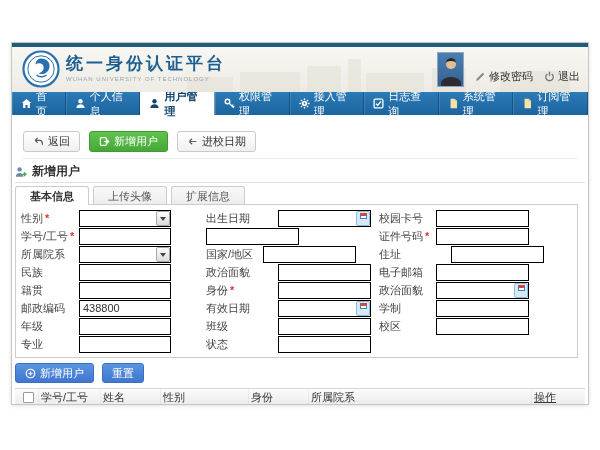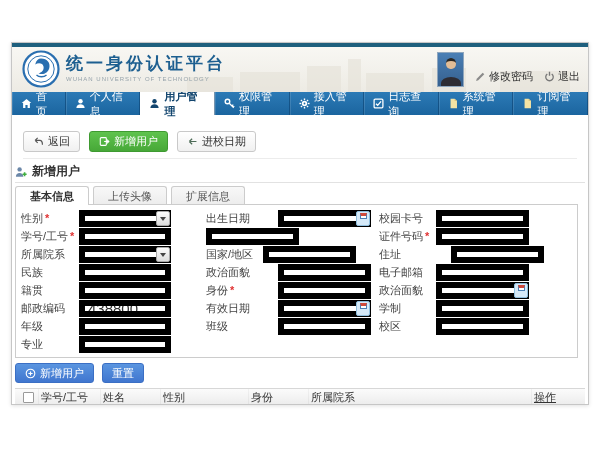--- a/index.html
+++ b/index.html
@@ -54,21 +54,21 @@
          border-radius:3px 3px 0 0; padding:0 14px; height:18px; line-height:18px; cursor:pointer; }
   .tab.active { background:#fff; color:#333; font-weight:bold; height:19px; margin-bottom:-1px; }
 
   .form-panel { border:1px solid #ccc; background:#fff; margin:0 10px 0 3px; padding:4px 0 4px 5px; position:relative; z-index:1; }
   .form-grid { display:grid; grid-template-columns:185px 173px 1fr; grid-auto-rows:18px; align-items:center; }
   .fcell { display:flex; align-items:center; }
   .flabel { font-size:11px; color:#444; flex:0 0 57px; white-space:nowrap; }
   .c2 .flabel { flex-basis:58px; } .c3 .flabel { flex-basis:72px; }
   .req { color:#e03131; font-style:normal; font-weight:bold; margin-left:2px; }
   .ctl { position:relative; display:inline-block; line-height:0; }
-  .ipt { width:93px; height:17px; border:6px solid #000000; font-size:15px; padding:0 3px; background:#fff; color:#333; }
+  .ipt { width:93px; height:17px; border:1px solid #000000; font-size:11px; padding:0 3px; background:#fff; color:#333; }
   .c2 .ipt { width:92px; }
   .has-btn .ipt { padding-right:16px; }
   .cal-btn,.dd-btn { position:absolute; right:1px; top:1px; width:14px; height:15px; cursor:pointer; }
   .cal-btn { background:#d5e9f8; border:1px solid #8fbede; border-radius:2px; }
   .cal { display:block; width:7px; height:6px; margin:1px auto 0; background:#fff; border:1px solid #4a7fb5;
          border-top:3px solid #cf4a3d; }
   .dd-btn { background:linear-gradient(#fdfdfd,#dcdcdc); border:1px solid #a8a8a8; border-radius:2px; }
   .dd-tri { display:block; width:0; height:0; border:3px solid transparent; border-top:4px solid #444; margin:5px auto 0; }
 
   .actions { display:flex; gap:8px; margin:5px 3px 4px; }
@@ -370,20 +370,24 @@
         </div>
 
         <div class="fcell c1">
           <span class="flabel"><span>校区</span></span>
           <span class="ctl"><input class="ipt" style=""></span>
         </div>
         <div class="fcell c2">
           <span class="flabel"><span>专业</span></span>
           <span class="ctl"><input class="ipt" style=""></span>
         </div>
+        <div class="fcell c3">
+          <span class="flabel"><span>状态</span></span>
+          <span class="ctl"><input class="ipt" style=""></span>
+        </div>
 
       </div>
     </div>
 
     <div class="actions">
       <span class="btn btn-blue">
         <span class="ic">
           <svg width="11" height="11" viewBox="0 0 12 12">
               <circle cx="6" cy="6" r="4.7" fill="none" stroke="#fff" stroke-width="1.2"></circle>
               <path d="M6 3.7 V8.3 M3.7 6 H8.3" stroke="#fff" stroke-width="1.3"></path>

